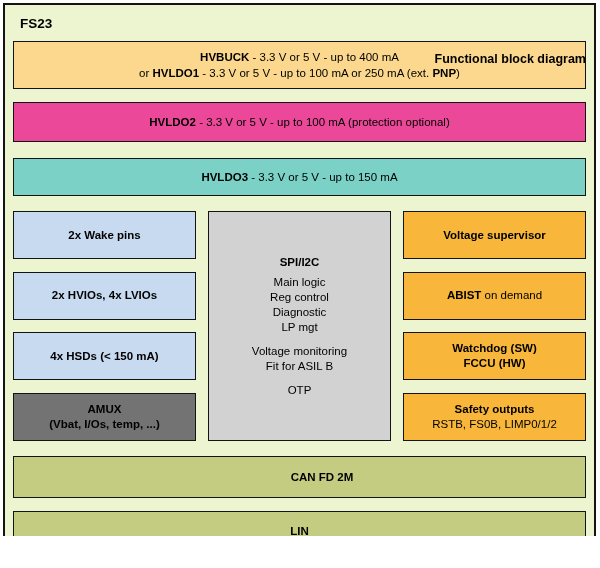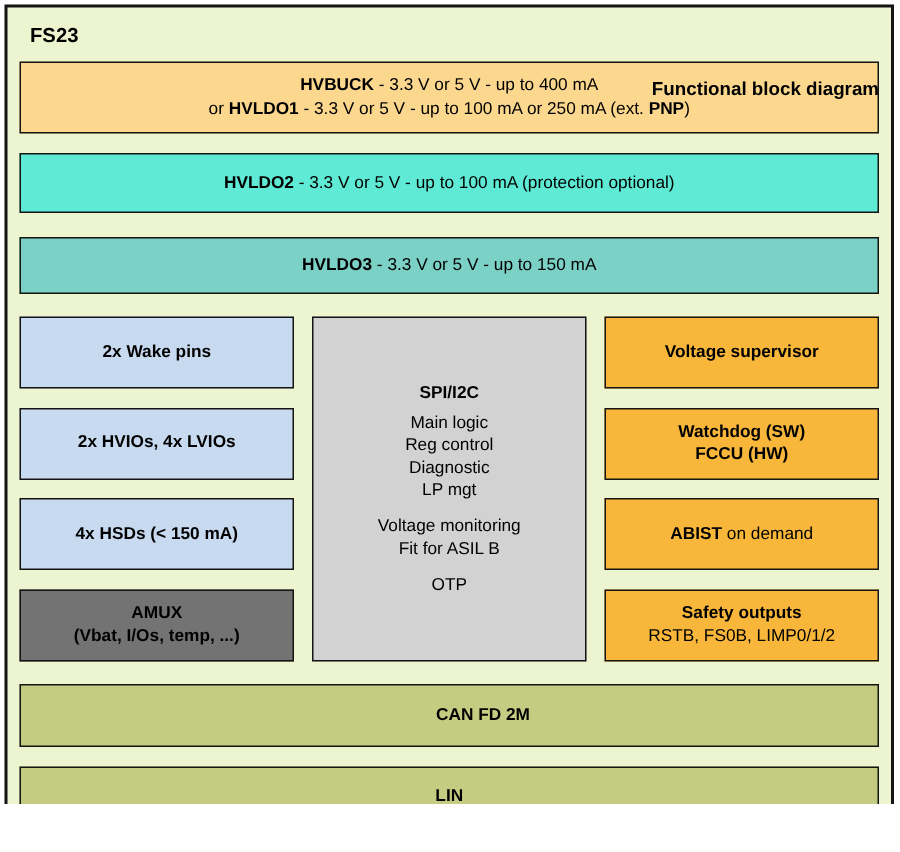--- a/index.html
+++ b/index.html
@@ -60,21 +60,21 @@
     <div class="hdr">
       <span class="product">FS23</span>
       <span class="title">Functional block diagram</span>
     </div>
 
     <div class="blk hvbuck" style="background-color: rgb(251, 216, 142);">
       <div><span class="bold">HVBUCK</span><span> - 3.3 V or 5 V - up to 400 mA</span></div>
       <div><span>or </span><span class="bold">HVLDO1</span><span> - 3.3 V or 5 V - up to 100 mA or 250 mA (ext. </span><span class="bold">PNP</span><span>)</span></div>
     </div>
 
-    <div class="blk hvldo2" style="background-color: #5eead4;">
+    <div class="blk hvldo2" style="background-color: #ec4899;">
       <div><span class="bold">HVLDO2</span><span> - 3.3 V or 5 V - up to 100 mA (protection optional)</span></div>
     </div>
 
     <div class="blk hvldo3" style="background-color: rgb(123, 209, 197);">
       <div><span class="bold">HVLDO3</span><span> - 3.3 V or 5 V - up to 150 mA</span></div>
     </div>
 
     <div class="mid">
 
       <div class="col">
@@ -102,25 +102,25 @@
         <div class="gap">Voltage monitoring</div>
         <div>Fit for ASIL B</div>
         <div class="gap">OTP</div>
       </div>
 
       <div class="col">
         <div class="blk" style="background-color: rgb(248, 183, 58);">
           <div>Voltage supervisor</div>
         </div>
         <div class="blk" style="background-color: rgb(248, 183, 58);">
+          <div><span class="bold">ABIST</span><span style="font-weight:normal"> on demand</span></div>
+        </div>
+        <div class="blk" style="background-color: rgb(248, 183, 58);">
           <div>Watchdog (SW)</div>
           <div>FCCU (HW)</div>
-        </div>
-        <div class="blk" style="background-color: rgb(248, 183, 58);">
-          <div><span class="bold">ABIST</span><span style="font-weight:normal"> on demand</span></div>
         </div>
         <div class="blk" style="background-color: rgb(248, 183, 58);">
           <div>Safety outputs</div>
           <div style="font-weight:normal">RSTB, FS0B, LIMP0/1/2</div>
         </div>
       </div>
 
     </div>
 
     <div class="blk can" style="background-color: rgb(196, 204, 129); padding-left: 45px;">

